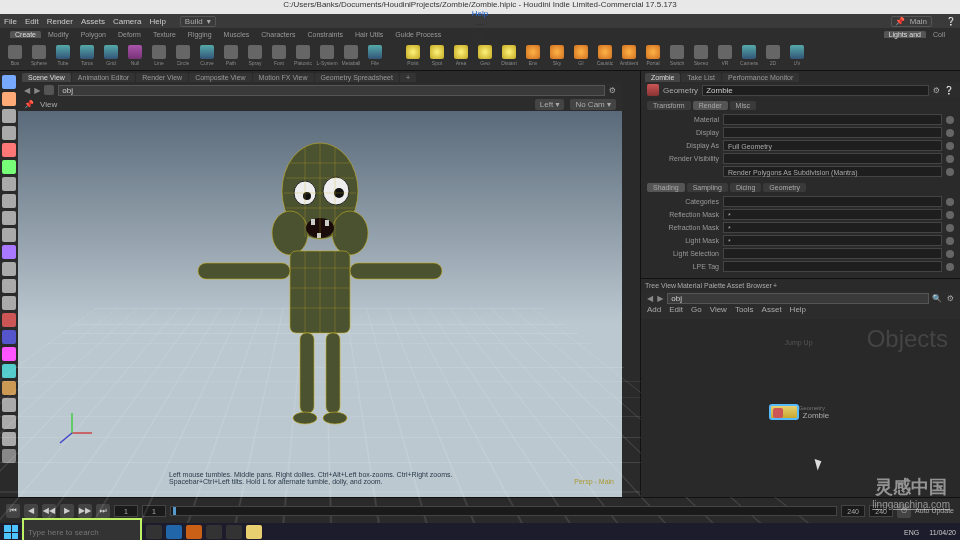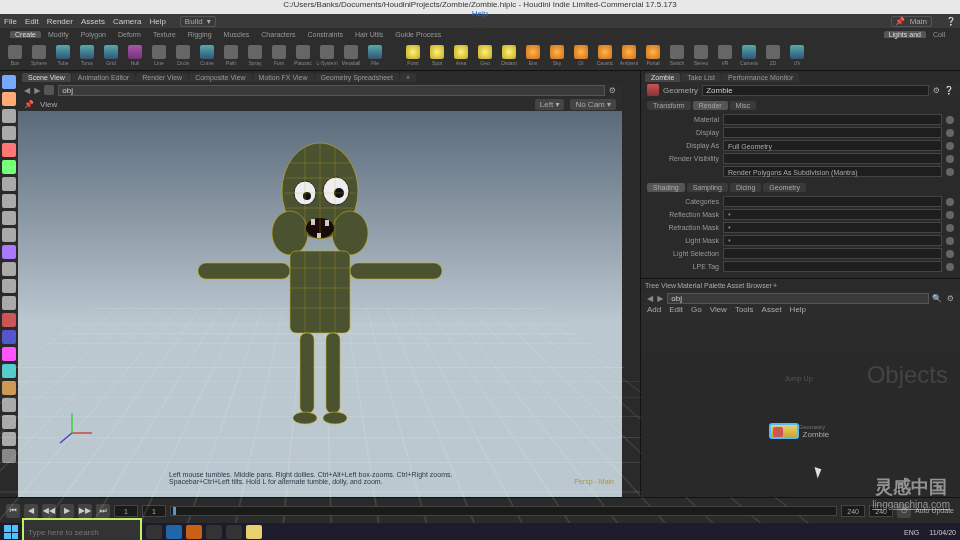--- a/index.html
+++ b/index.html
@@ -58,21 +58,21 @@
   .param-body { flex: 1; padding: 4px 6px; font-size: 7px; overflow: hidden; }
   .ptabrow { display: flex; gap: 2px; margin-bottom: 4px; }
   .ptabrow .t { background: #3a3a3a; padding: 1px 6px; border-radius: 2px; font-size: 7px; }
   .prow { display: flex; align-items: center; margin: 2px 0; gap: 4px; }
   .prow .plbl { width: 72px; text-align: right; color: #999; font-size: 7px; }
   .prow .pval { flex: 1; background: #1e1e1e; height: 11px; padding: 0 4px; color: #aaa; font-size: 7px; line-height: 11px; border: 1px solid #444; }
   .prow .dot { width: 8px; height: 8px; border-radius: 50%; background: #666; }
   .side-bot { flex: 1; display: flex; flex-direction: column; }
   .nettabs { height: 12px; display: flex; align-items: center; gap: 1px; padding: 0 4px; font-size: 7px; background: #2a2a2a; }
   .nethead { height: 14px; display: flex; gap: 8px; padding: 0 6px; font-size: 8px; background: #2c2c2c; }
-  .netview { flex: 1; background: #292929; position: relative; margin-top: 36px; }
+  .netview { flex: 1; background: #292929; position: relative; }
   .netview .big { position: absolute; right: 12px; top: 6px; font-size: 24px; color: #444; }
   .node { position: absolute; left: 40%; top: 48%; display: flex; align-items: center; }
   .node .nicon { width: 30px; height: 16px; background: linear-gradient(#e8d070,#c8a830); border: 2px solid #5bf; border-radius: 3px; position: relative; }
   .node .nicon::before { content:''; position:absolute; left:2px; top:2px; width:10px; height:10px; background:#c55; border-radius:2px; }
   .node .nlbl { margin-left: 4px; font-size: 8px; }
   .node .ntype { font-size: 6px; color: #777; }
   .cursor { position:absolute; left:55%; top:78%; width:9px; height:12px; }
   .cursor::before { content:''; position:absolute; border-left:6px solid #ddd; border-top:4px solid transparent; border-bottom:8px solid transparent; transform: rotate(-15deg); }
   .timebar { height: 26px; background: #2a2a2a; display: flex; align-items: center; padding: 0 6px; gap: 4px; border-top: 1px solid #111; }
   .timebar .pb { width: 14px; height: 14px; background: #444; border-radius: 2px; display:flex; align-items:center; justify-content:center; color:#ccc; font-size:8px; }

